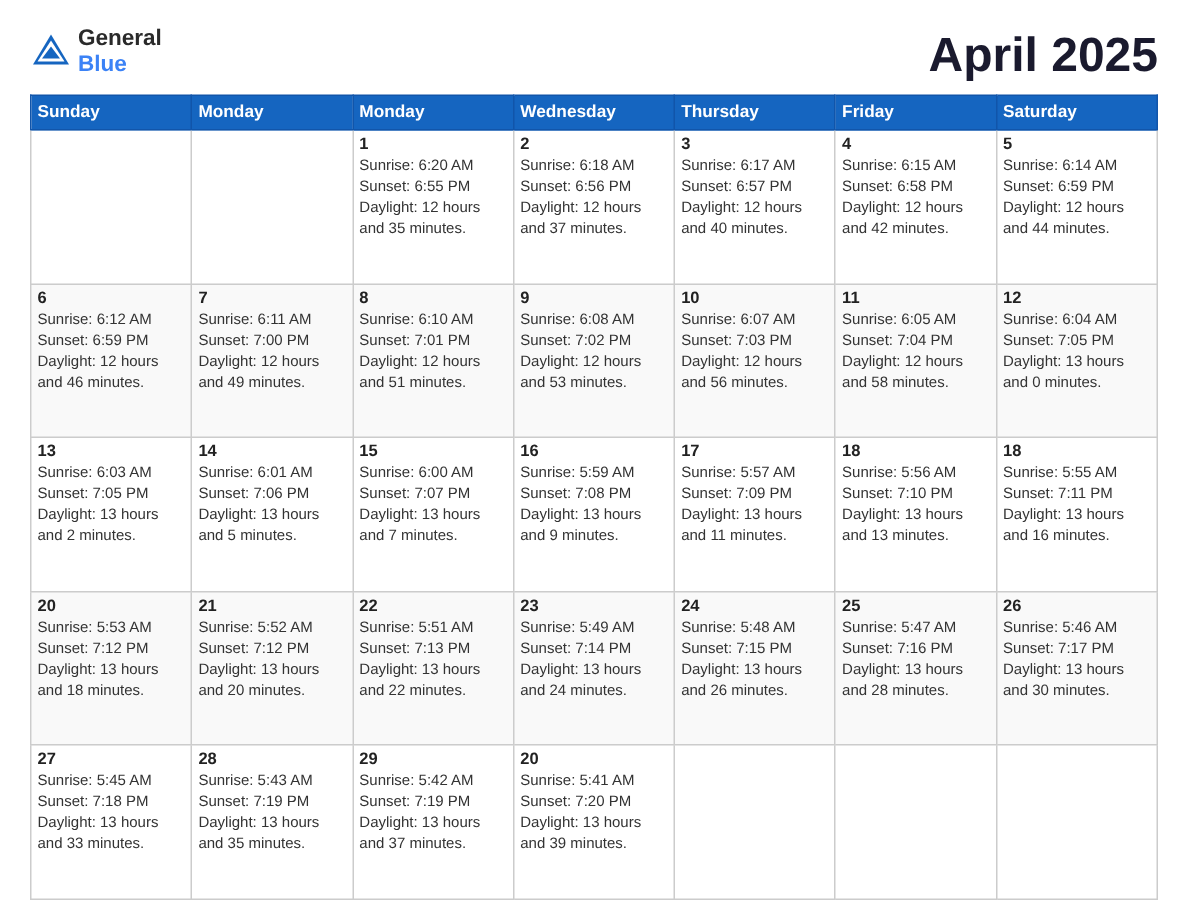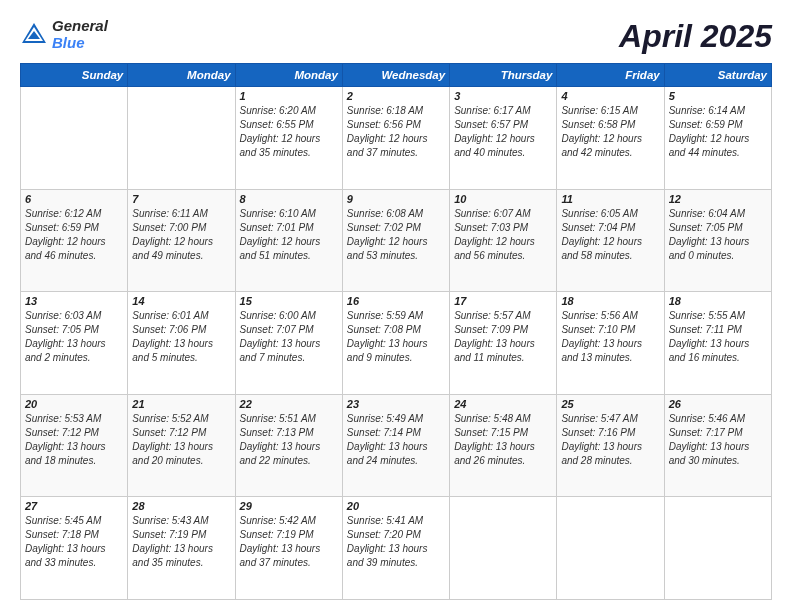--- a/index.html
+++ b/index.html
@@ -9,21 +9,20 @@
       width: 792px;
       height: 612px;
       overflow: hidden;
     }
     .page {
       width: 792px;
       height: 612px;
       padding: 18px 20px 12px 20px;
       display: flex;
       flex-direction: column;
-      font-style: italic;
     }
     .header {
       display: flex;
       justify-content: space-between;
       align-items: flex-start;
       margin-bottom: 8px;
     }
     .logo {
       display: flex;
       align-items: center;
@@ -67,21 +66,21 @@
       width: 100%;
       table-layout: fixed;
     }
     .calendar thead tr th {
       background-color: #1565c0;
       color: #fff;
       font-size: 11.5px;
       font-weight: bold;
       padding: 5px 4px;
       border: 1px solid #1155aa;
-      text-align: right;
+      text-align: left;
     }
     .calendar tbody tr td {
       border: 1px solid #ccc;
       vertical-align: top;
       padding: 3px 4px;
       font-size: 9.2px;
       color: #222;
       height: 78px;
     }
     .day-number {

